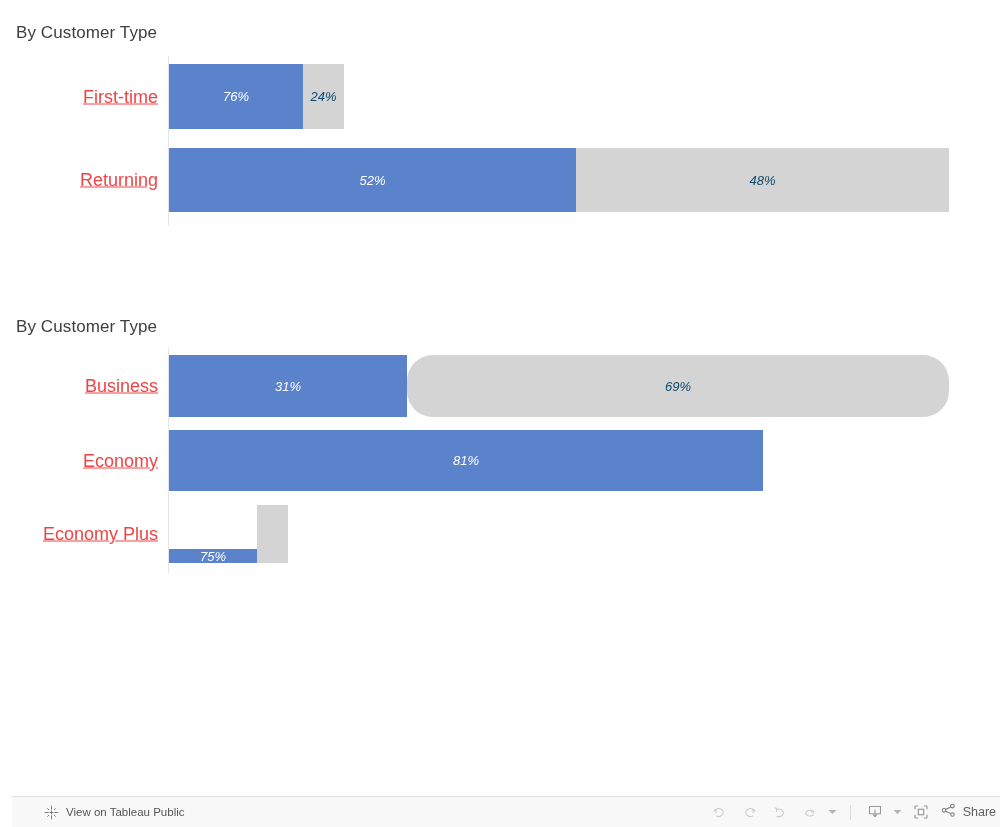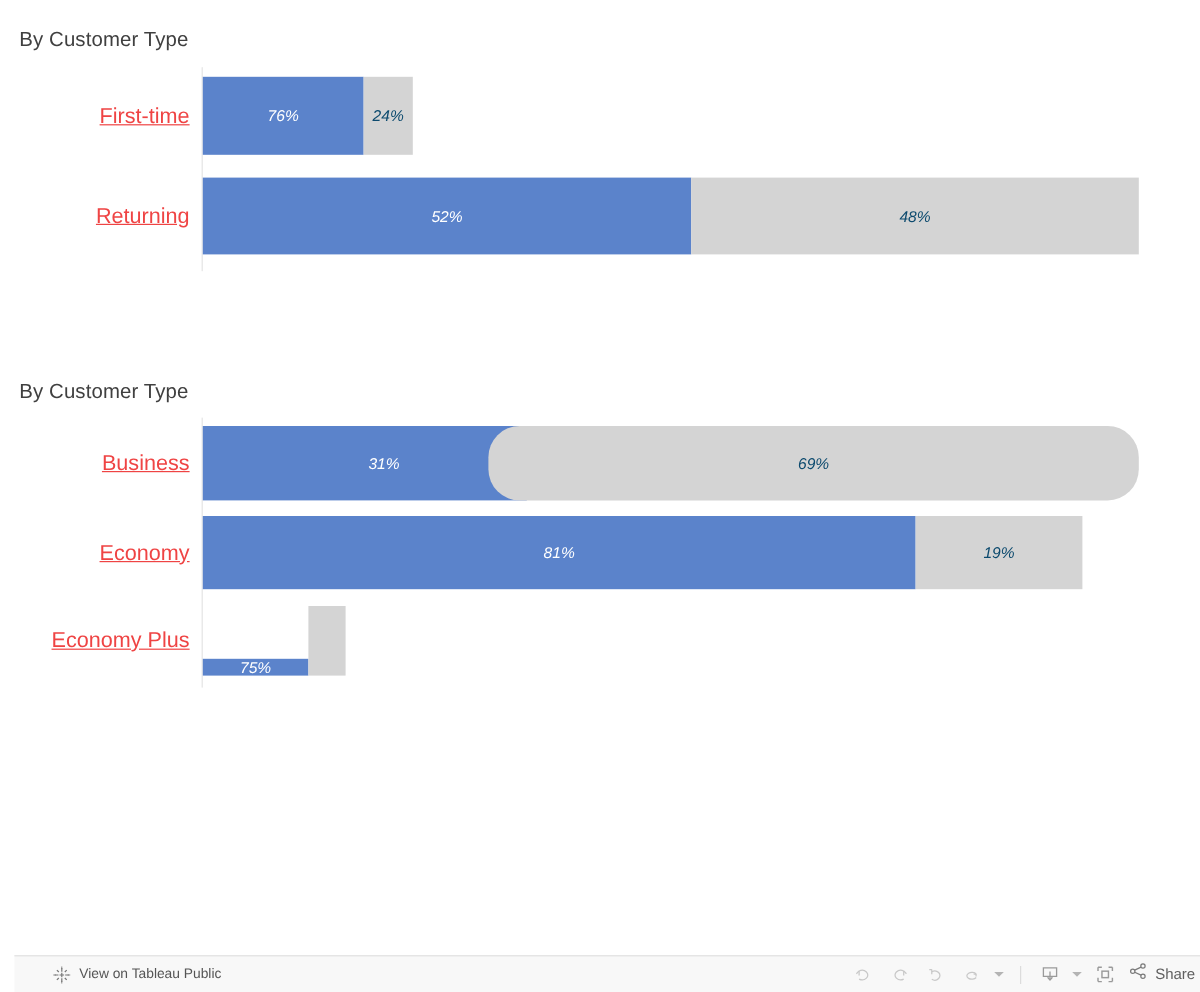--- a/index.html
+++ b/index.html
@@ -206,30 +206,29 @@
   </div>
 
   <div class="section-title" id="title-class">By Customer Type</div>
 
   <div class="chart" id="chart-class">
     <div class="axis-line"></div>
 
     <div class="row" style="top:7px;height:62px;">
       <div class="row-label">Business</div>
       <div class="bar-track" style="width:780px;">
-        <div class="seg seg-primary" style="width:238px;padding-left:32px;">31%</div>
+        <div class="seg seg-primary" style="width:238px;">31%</div>
         <div class="seg seg-secondary" style="left:238px;width:542px;border-radius:26px;">69%</div>
       </div>
     </div>
 
     <div class="row" style="top:82px;height:61px;">
       <div class="row-label">Economy</div>
       <div class="bar-track" style="width:734px;padding-left:16px;">
         <div class="seg seg-primary" style="width:594px;">81%</div>
-        <div class="seg seg-secondary" style="left:594px;width:139px;">19%</div>
       </div>
     </div>
 
     <div class="row" style="top:157px;height:58px;">
       <div class="row-label">Economy Plus</div>
       <div class="bar-track" style="width:119px;">
         <div class="seg seg-primary" style="width:88px;margin-top:44px;">75%</div>
         <div class="seg seg-secondary" style="left:88px;width:31px;"></div>
       </div>
     </div>

